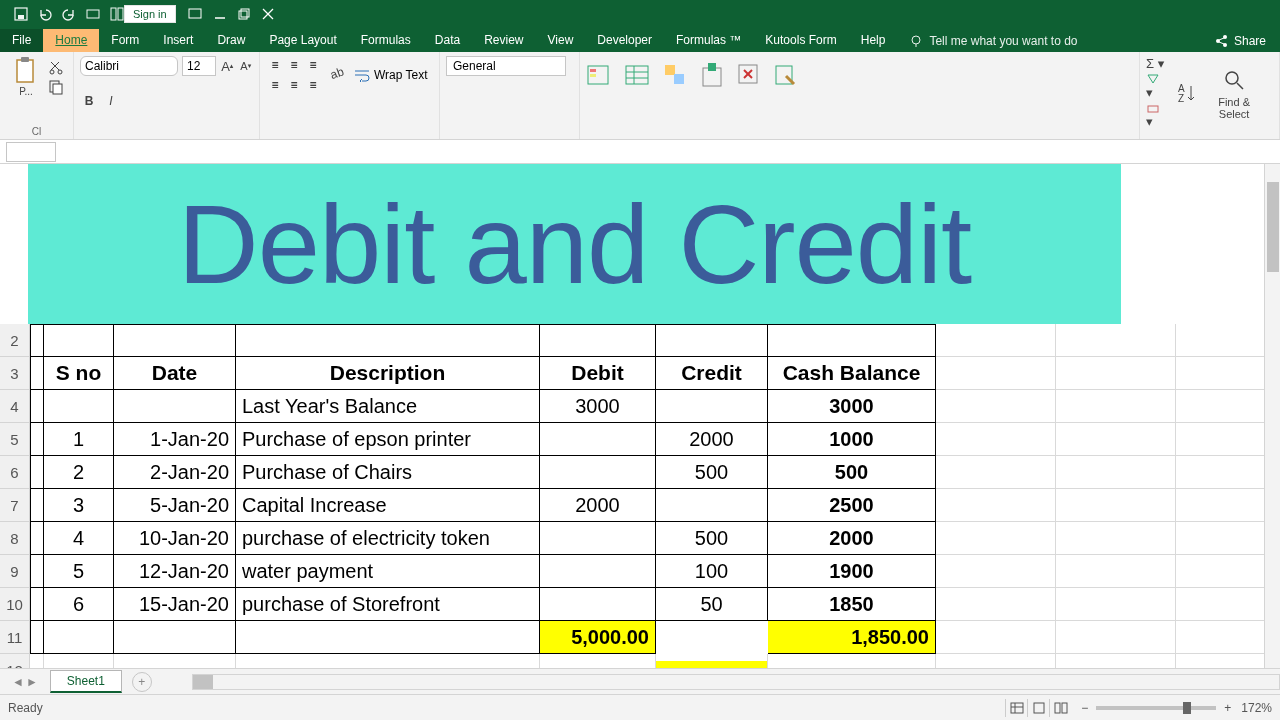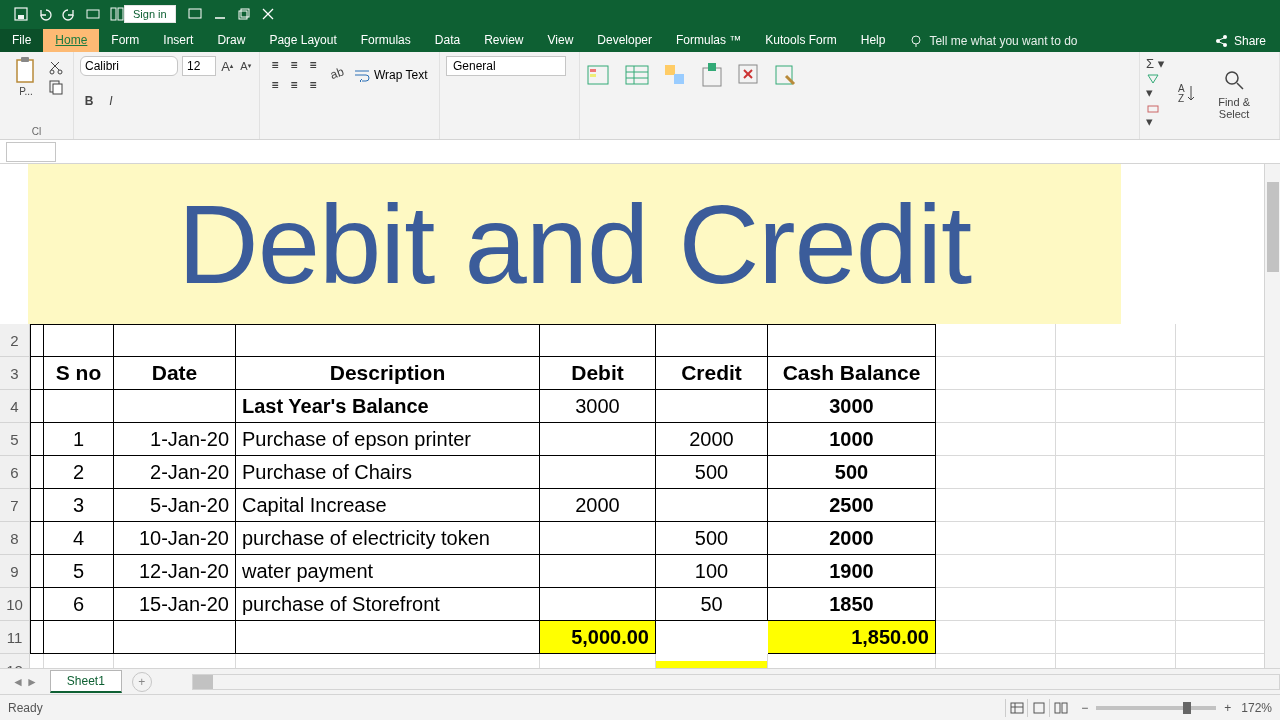--- a/index.html
+++ b/index.html
@@ -40,21 +40,21 @@
 .bigbtn .ic { width:28px; height:28px; display:flex; align-items:center; justify-content:center; }
 
 
 .fbar { height: 24px; border-bottom:1px solid #d4d4d4; display:flex; align-items:center; background:#fff; position:relative; z-index:1; }
 .fbar .namebox { width:50px; height:20px; border:1px solid #c6c6c6; margin-left:6px; }
 
 
 .sheetwrap { position: relative; height: 504px; background: #fff; overflow:hidden; }
 
 
-.banner { position:absolute; left:28px; top:0; width:1093px; height:160px; background:#fef9c3; display:flex; align-items:center; justify-content:center; z-index:5; }
+.banner { position:absolute; left:28px; top:0; width:1093px; height:160px; background:#5eead4; display:flex; align-items:center; justify-content:center; z-index:5; }
 .banner .txt { font-family: "Segoe UI Light","Segoe UI",Arial; font-size:112px; color:#3b5c9a; letter-spacing:-1px; white-space:nowrap; }
 .rowhead { position:absolute; left:0; width:30px; background:#f0f0f0; border-right:1px solid #d4d4d4; border-bottom:1px solid #d4d4d4; text-align:center; color:#555; font-size:15px; display:flex; align-items:center; justify-content:center; }
 
 .cell { position:absolute; border-right:1px solid #d9d9d9; border-bottom:1px solid #d9d9d9; }
 .dcell { position:absolute; border:1px solid #000; border-left:none; border-top:none; display:flex; align-items:center; padding:0 6px; font-size:20px; }
 .dcell.first { border-left:1px solid #000; }
 .dcell.toprow { border-top:1px solid #000; }
 .hdr { font-weight:bold; justify-content:center; font-size:21px; }
 .ctr { justify-content:center; }
 .rt { justify-content:flex-end; }
@@ -378,21 +378,21 @@
       <div class="dcell first" style="left: 30px; width: 14px; top: 193px; height: 33px;"></div>
       <div class="dcell hdr" style="left: 44px; width: 70px; top: 193px; height: 33px;">S no</div>
       <div class="dcell hdr" style="left: 114px; width: 122px; top: 193px; height: 33px;">Date</div>
       <div class="dcell hdr" style="left: 236px; width: 304px; top: 193px; height: 33px; text-align: right;">Description</div>
       <div class="dcell hdr" style="left: 540px; width: 116px; top: 193px; height: 33px;">Debit</div>
       <div class="dcell hdr" style="left: 656px; width: 112px; top: 193px; height: 33px;">Credit</div>
       <div class="dcell hdr" style="left: 768px; width: 168px; top: 193px; height: 33px;">Cash Balance</div>
       <div class="dcell first" style="left: 30px; width: 14px; top: 226px; height: 33px;"></div>
       <div class="dcell ctr" style="left: 44px; width: 70px; top: 226px; height: 33px;"></div>
       <div class="dcell rt" style="left: 114px; width: 122px; top: 226px; height: 33px;"></div>
-      <div class="dcell " style="left: 236px; width: 304px; top: 226px; height: 33px; font-weight: bold;">Last Year's Balance</div>
+      <div class="dcell " style="left: 236px; width: 304px; top: 226px; height: 33px;">Last Year's Balance</div>
       <div class="dcell ctr" style="left: 540px; width: 116px; top: 226px; height: 33px;">3000</div>
       <div class="dcell ctr" style="left: 656px; width: 112px; top: 226px; height: 33px;"></div>
       <div class="dcell ctr bold" style="left: 768px; width: 168px; top: 226px; height: 33px;">3000</div>
       <div class="dcell first" style="left: 30px; width: 14px; top: 259px; height: 33px;"></div>
       <div class="dcell ctr" style="left: 44px; width: 70px; top: 259px; height: 33px;">1</div>
       <div class="dcell rt" style="left: 114px; width: 122px; top: 259px; height: 33px;">1-Jan-20</div>
       <div class="dcell " style="left: 236px; width: 304px; top: 259px; height: 33px;">Purchase of epson printer</div>
       <div class="dcell ctr" style="left: 540px; width: 116px; top: 259px; height: 33px;"></div>
       <div class="dcell ctr" style="left: 656px; width: 112px; top: 259px; height: 33px;">2000</div>
       <div class="dcell ctr bold" style="left: 768px; width: 168px; top: 259px; height: 33px;">1000</div>

